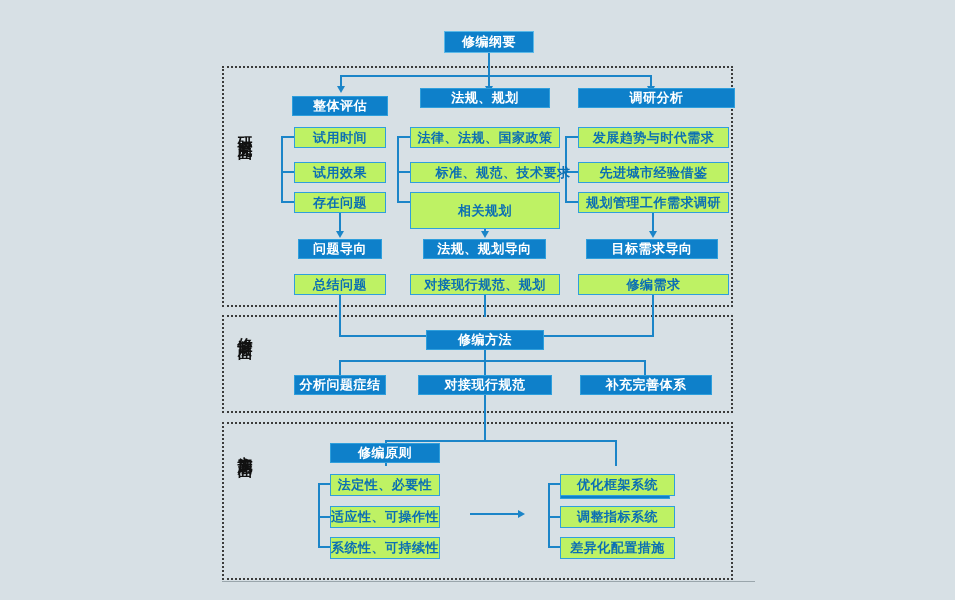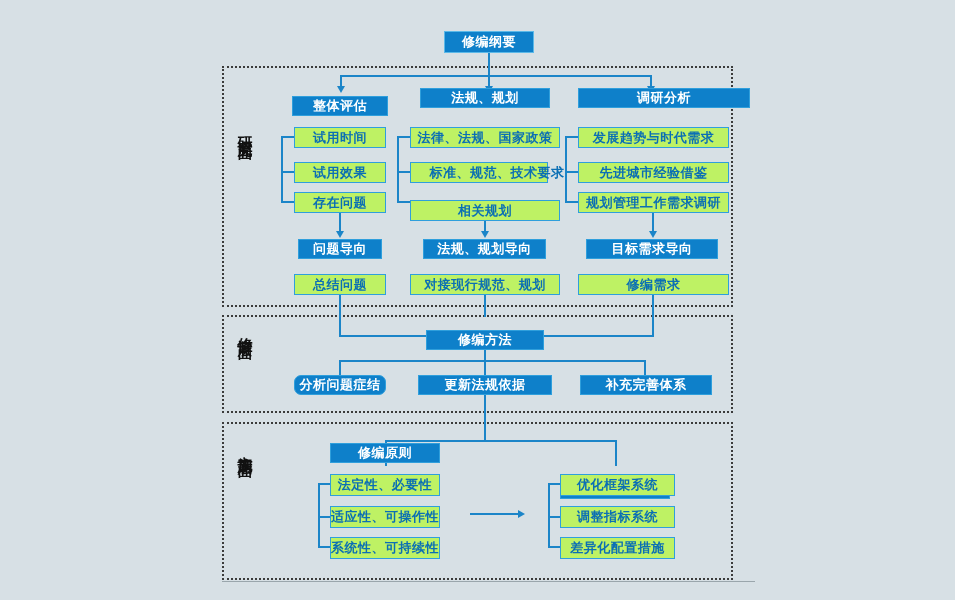--- a/index.html
+++ b/index.html
@@ -129,32 +129,32 @@
   <div class="ln h" style="left:281px;top:171px;width:13px;"></div>
 
   <div class="ln v" style="left:339px;top:213px;height:20px;"></div>
   <div class="arrowhead" style="left:336px;top:231px;"></div>
   <div class="box dark" style="left:298px;top:239px;width:84px;height:20px;">问题导向</div>
   <div class="box light" style="left:294px;top:274px;width:92px;height:21px;">总结问题</div>
 
   <div class="box dark" style="left:420px;top:88px;width:130px;height:20px;">法规、规划</div>
 
   <div class="box light" style="left:410px;top:127px;width:150px;height:21px;">法律、法规、国家政策</div>
-  <div class="box light" style="left:410px;top:162px;width:138px;height:21px;padding-left:36px;">标准、规范、技术要求</div>
-  <div class="box light" style="left:410px;top:200px;width:150px;height:21px;">相关规划</div>
+  <div class="box light" style="left:410px;top:162px;width:150px;height:21px;padding-left:36px;">标准、规范、技术要求</div>
+  <div class="box light" style="left:410px;top:192px;width:150px;height:37px;">相关规划</div>
 
   <div class="bracket" style="left:397px;top:136px;width:13px;height:67px;"></div>
   <div class="ln h" style="left:397px;top:171px;width:13px;"></div>
 
   <div class="ln v" style="left:484px;top:213px;height:20px;"></div>
   <div class="arrowhead" style="left:481px;top:231px;"></div>
   <div class="box dark" style="left:423px;top:239px;width:123px;height:20px;">法规、规划导向</div>
   <div class="box light" style="left:410px;top:274px;width:150px;height:21px;">对接现行规范、规划</div>
 
-  <div class="box dark" style="left:578px;top:88px;width:172px;height:20px;font-family:Liberation Mono, monospace;">调研分析</div>
+  <div class="box dark" style="left:578px;top:88px;width:157px;height:20px;font-family:Liberation Mono, monospace;">调研分析</div>
 
   <div class="box light" style="left:578px;top:127px;width:151px;height:21px;">发展趋势与时代需求</div>
   <div class="box light" style="left:578px;top:162px;width:151px;height:21px;">先进城市经验借鉴</div>
   <div class="box light" style="left:578px;top:192px;width:151px;height:21px;">规划管理工作需求调研</div>
 
   <div class="bracket" style="left:565px;top:136px;width:13px;height:67px;"></div>
   <div class="ln h" style="left:565px;top:171px;width:13px;"></div>
 
   <div class="ln v" style="left:652px;top:213px;height:20px;"></div>
   <div class="arrowhead" style="left:649px;top:231px;"></div>
@@ -170,22 +170,22 @@
   <div class="panel-label" style="left:238px;top:325px;">修订层面</div>
 
   <div class="box dark" style="left:426px;top:330px;width:118px;height:20px;">修编方法</div>
 
   <div class="ln v" style="left:484px;top:350px;height:11px;"></div>
   <div class="ln h" style="left:339px;top:360px;width:306px;"></div>
   <div class="ln v" style="left:339px;top:360px;height:16px;"></div>
   <div class="ln v" style="left:484px;top:360px;height:16px;"></div>
   <div class="ln v" style="left:644px;top:360px;height:16px;"></div>
 
-  <div class="box dark" style="left:294px;top:375px;width:92px;height:20px;border-radius:7px;">分析问题症结</div>
-  <div class="box dark" style="left:418px;top:375px;width:134px;height:20px;">更新法规依据</div>
+  <div class="box dark" style="left:294px;top:375px;width:92px;height:20px;">分析问题症结</div>
+  <div class="box dark" style="left:418px;top:375px;width:134px;height:20px;">对接现行规范</div>
   <div class="box dark" style="left:580px;top:375px;width:132px;height:20px;">补充完善体系</div>
 
   <div class="ln v" style="left:484px;top:395px;height:47px;"></div>
   <div class="ln h" style="left:385px;top:440px;width:232px;"></div>
   <div class="ln v" style="left:385px;top:440px;height:26px;"></div>
   <div class="ln v" style="left:615px;top:440px;height:26px;"></div>
 
   <div class="panel" style="left:222px;top:422px;width:511px;height:158px;"></div>
   <div class="panel-label" style="left:238px;top:443px;">实施层面</div>
 

